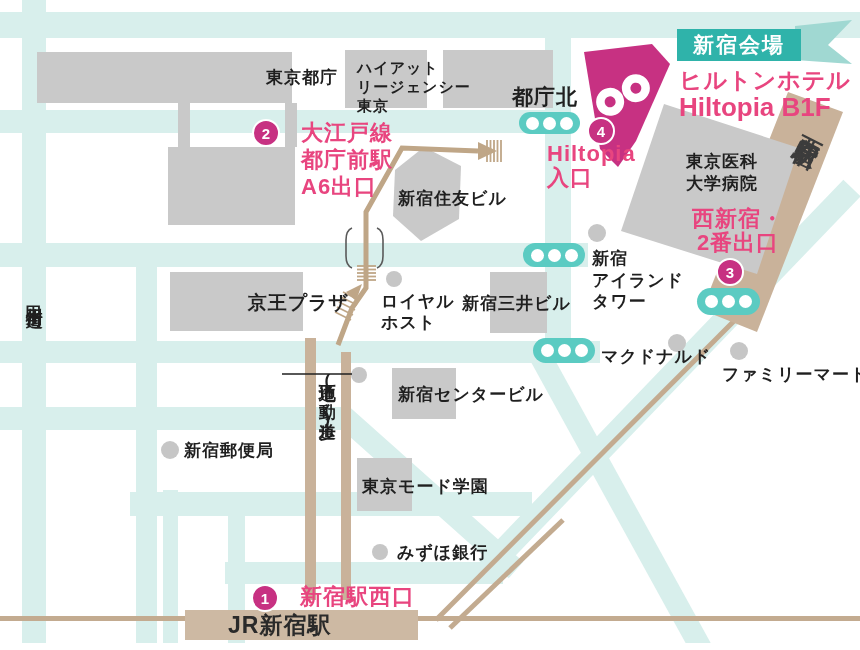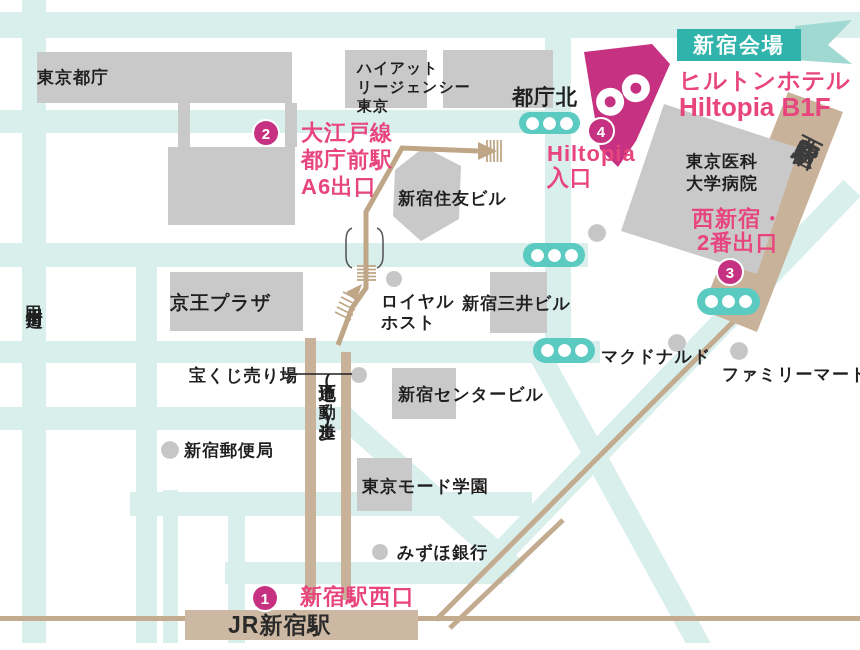--- a/index.html
+++ b/index.html
@@ -1,21 +1,21 @@
 <!DOCTYPE html>
 <html><head>
 <meta charset="utf-8">
 <style>
   html,body{margin:0;padding:0;background:#fff;}
   #map{position:relative;width:860px;height:643px;background:#ffffff;overflow:hidden;
        font-family:"Liberation Sans","DejaVu Sans",sans-serif;}
   #map svg{position:absolute;left:0;top:0;}
   .lbl{position:absolute;color:#1f1f1f;font-weight:bold;font-size:17px;line-height:1.22;
        white-space:nowrap;letter-spacing:1px;}
-  .lbl.center{text-align:left;}
+  .lbl.center{text-align:right;padding-left:46px;}
   .pink{color:#e8457f;}
   .vert{writing-mode:vertical-rl;text-orientation:upright;letter-spacing:2px;}
   .badge{position:absolute;width:24px;height:24px;border-radius:50%;background:#c73182;
          border:2px solid #fff;color:#fff;font-size:15px;font-weight:bold;
          display:flex;align-items:center;justify-content:center;box-sizing:content-box;}
   .bus-stop{position:absolute;background:#5bcbc2;border-radius:14px;display:flex;
             align-items:center;justify-content:center;gap:4px;}
   .bus-stop .dot{width:13px;height:13px;border-radius:50%;background:#fff;}
   .banner-text{position:absolute;left:677px;top:29px;width:124px;height:32px;line-height:32px;
          text-align:center;background:#2fb3aa;color:#fff;font-weight:bold;font-size:21px;
@@ -188,23 +188,27 @@
     <div>リージェンシー</div>
     <div>東京</div>
   </div>
   <div class="lbl" style="left:398px;top:189px;">新宿住友ビル</div>
   <div class="lbl center" style="left:170px;top:291px;width:133px;font-size:19px;">京王プラザ</div>
   <div class="lbl" style="left:381px;top:291px;line-height:21px;">
     <div>ロイヤル</div>
     <div>ホスト</div>
   </div>
   <div class="lbl" style="left:462px;top:294px;">新宿三井ビル</div>
+  <div class="lbl" style="left:592px;top:248px;line-height:21.5px;">
+    <div>新宿</div>
+    <div>アイランド</div>
+    <div>タワー</div>
+  </div>
   <div class="lbl" style="left:601px;top:347px;">マクドナルド</div>
   <div class="lbl" style="left:722px;top:365px;">ファミリーマート</div>
-  <div class="lbl" style="left:189px;top:366px;">宝くじ売り場</div>
   <div class="lbl" style="left:184px;top:441px;">新宿郵便局</div>
   <div class="lbl" style="left:398px;top:385px;">新宿センタービル</div>
   <div class="lbl" style="left:362px;top:477px;">東京モード学園</div>
   <div class="lbl" style="left:397px;top:543px;text-align:right;">みずほ銀行</div>
   <div class="lbl" style="left:686px;top:151px;line-height:22px;">
     <div>東京医科</div>
     <div>大学病院</div>
   </div>
   <div class="lbl" style="left:512px;top:84px;font-size:21px;">都庁北</div>
 

